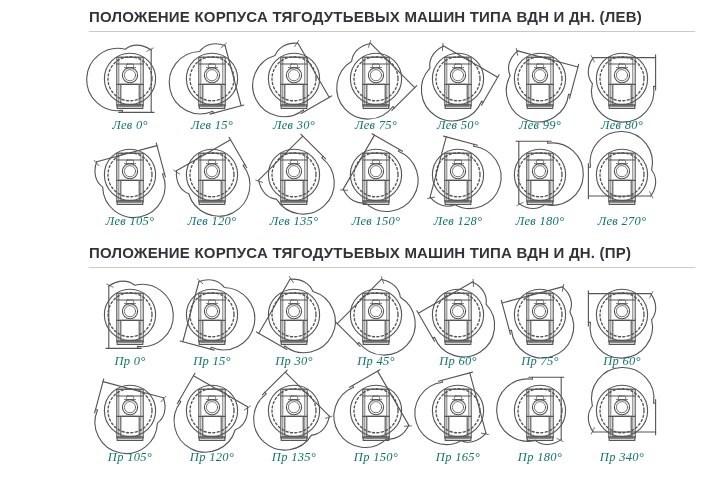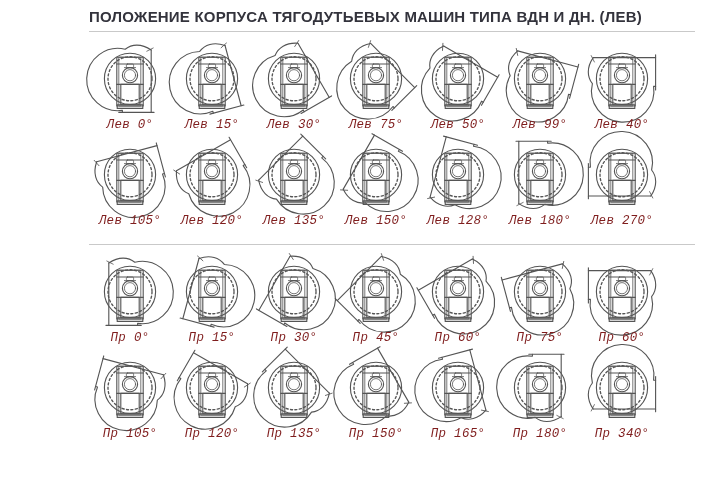--- a/index.html
+++ b/index.html
@@ -13,22 +13,22 @@
   h1.sec-title{
     margin:0;font-size:15px;font-weight:bold;color:#33333c;
     letter-spacing:.2px;line-height:18px;white-space:nowrap;
   }
   .rule{width:606px;border-top:1px solid #c9c9c9;margin-top:5px;height:0;}
   .grid{display:grid;grid-template-columns:repeat(7,82px);margin-top:10px;}
   .grid.r2{margin-top:6px;}
   .cell{height:90px;display:flex;flex-direction:column;align-items:center;}
   .cell svg{overflow:visible;display:block;}
   .lbl{
-    font-family:Liberation Mono, monospace;font-style:italic;
-    font-size:12.5px;color:#7f1d1d;margin-top:-4px;letter-spacing:.3px;
+    font-family:Liberation Serif, serif;font-style:italic;
+    font-size:12.5px;color:#0f766e;margin-top:-4px;letter-spacing:.3px;
     white-space:nowrap;
   }
 </style>
 </head>
 <body>
 
 <div class="sheet">
 
   <section>
     <h1 class="sec-title">ПОЛОЖЕНИЕ КОРПУСА ТЯГОДУТЬЕВЫХ МАШИН ТИПА ВДН И ДН. (ЛЕВ)</h1>
@@ -214,21 +214,21 @@
                 <line x1="43" y1="32" x2="57" y2="32" stroke-width="1"></line>
                 <rect x="45.5" y="27.5" width="9" height="4.5" rx="1.5" stroke-width="1"></rect>
                 <circle cx="50" cy="41.5" r="9.5"></circle>
                 <circle cx="50" cy="41.5" r="7" stroke-width="1"></circle>
                 <line x1="33.5" y1="53" x2="66.5" y2="53"></line>
                 <rect x="38.5" y="53" width="23" height="25.5"></rect>
                 <rect x="34" y="78.5" width="32" height="4.5"></rect>
               </g>
             </g>
           </svg>
-          <div class="lbl">Лев 40°</div>
+          <div class="lbl">Лев 80°</div>
         </div>
       </div>
     <div class="grid r2">
         <div class="cell">
           <svg width="80" height="80" viewBox="0 0 100 100">
             <g stroke="#555555" fill="none" stroke-width="1.4" stroke-linejoin="round" stroke-linecap="round">
               <g transform="rotate(-105 50 46)">
                 <path d="M76.5,10 C64,1.5 52,2.5 44,9 A39,39 0 1 0 40.5,85.5 L40.5,88"></path>
                 <line x1="36" y1="88" x2="80" y2="88"></line>
                 <line x1="76.5" y1="10" x2="76.5" y2="88"></line>
@@ -411,20 +411,21 @@
                 <rect x="34" y="78.5" width="32" height="4.5"></rect>
               </g>
             </g>
           </svg>
           <div class="lbl">Лев 270°</div>
         </div>
       </div>
   </section>
 
   <section class="second">
+    <h1 class="sec-title">ПОЛОЖЕНИЕ КОРПУСА ТЯГОДУТЬЕВЫХ МАШИН ТИПА ВДН И ДН. (ПР)</h1>
     <div class="rule"></div>
     <div class="grid">
         <div class="cell">
           <svg width="80" height="80" viewBox="0 0 100 100">
             <g stroke="#555555" fill="none" stroke-width="1.4" stroke-linejoin="round" stroke-linecap="round">
               <g transform="translate(100 0) scale(-1 1) rotate(0 50 46)">
                 <path d="M76.5,10 C64,1.5 52,2.5 44,9 A39,39 0 1 0 40.5,85.5 L40.5,88"></path>
                 <line x1="36" y1="88" x2="80" y2="88"></line>
                 <line x1="76.5" y1="10" x2="76.5" y2="88"></line>
                 <line x1="71" y1="11.5" x2="79" y2="7.5" stroke-width="1"></line>

